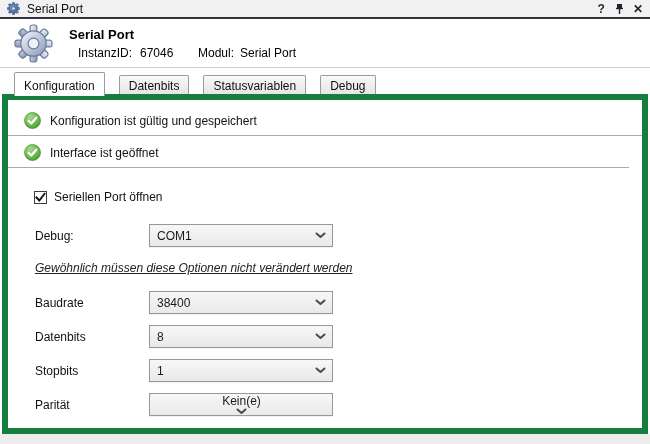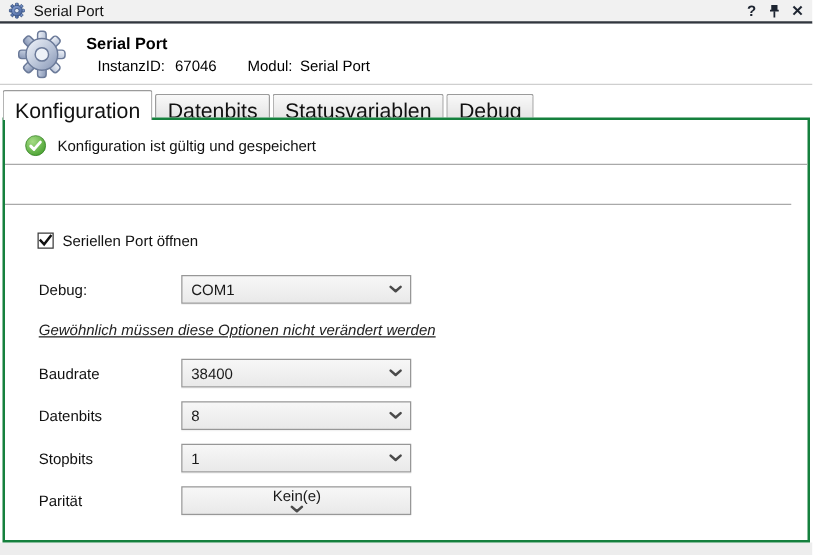--- a/index.html
+++ b/index.html
@@ -30,43 +30,44 @@
   .hdr-instanz-value{left:140px;}
   .hdr-modul-label{left:198px;}
   .hdr-modul-value{left:240px;}
   
   .tabstrip{
     position:absolute;top:68px;left:0;right:0;height:27px;
     display:flex;align-items:flex-end;padding-left:2px;box-sizing:border-box;
   }
   .tab{
     box-sizing:border-box;height:20px;padding:3px 9px 0 9px;margin-right:2px;
-    font-size:17px;color:#111;white-space:nowrap;
+    font-size:12px;color:#111;white-space:nowrap;
     background:linear-gradient(#f9f9f9,#e4e4e4);
     border:1px solid #9b9b9b;border-bottom:none;border-radius:2px 2px 0 0;
     cursor:default;
+    margin-left:12px;
   }
   .tab.active{
     height:24px;padding-top:6px;margin-bottom:-1px;background:#ffffff;
     position:relative;z-index:3;
   }
   
   .panel{
     position:absolute;top:94px;left:2px;right:2px;bottom:10px;box-sizing:border-box;
-    background:#ffffff;border:2px solid #15803d;z-index:1;
+    background:#ffffff;border:6px solid #15803d;z-index:1;
   }
   .bottom-gutter{position:absolute;left:0;right:0;top:434px;bottom:0;background:#ededed;}
   .status{position:absolute;left:16px;display:flex;align-items:center;gap:9px;}
   .status .msg{font-size:12px;color:#111;}
   .status1{top:12px;} .status2{top:44px;}
   .sep{position:absolute;left:0;height:1px;background:#a9a9a9;}
   .sep1{top:35px;width:100%;}
   .sep2{top:67px;width:calc(100% - 13px);}
   
-  .chkrow{position:absolute;left:26px;top:90px;display:flex;gap:7px;cursor:default;}
+  .chkrow{position:absolute;left:26px;top:90px;display:flex;align-items:center;gap:7px;cursor:default;}
   .chkbox{
     width:13px;height:13px;box-sizing:border-box;border:1px solid #3c3c3c;background:#fff;
     display:flex;align-items:center;justify-content:center;
   }
   .chklabel{font-size:12px;color:#111;}
   .flabel{position:absolute;left:27px;font-size:12px;color:#111;}
   .note{
     position:absolute;left:27px;top:161px;font-size:12px;font-style:italic;color:#222;text-decoration:underline;
   }
   .select{
@@ -163,20 +164,29 @@
     <span style="display:flex">
       <svg width="17" height="17" viewBox="0 0 17 17">
         <circle cx="8.5" cy="8.5" r="8" fill="url(#okGrad)" stroke="#2f7d1d" stroke-width="0.6"></circle>
         <path d="M4.6 8.9 l2.6 2.6 l5.1 -5.8" fill="none" stroke="#ffffff" stroke-width="2.3" stroke-linecap="round" stroke-linejoin="round"></path>
       </svg>
     </span>
     <span class="msg">Konfiguration ist gültig und gespeichert</span>
   </div>
   <div class="sep sep1"></div>
 
+  <div class="status status2">
+    <span style="display:flex">
+      <svg width="17" height="17" viewBox="0 0 17 17">
+        <circle cx="8.5" cy="8.5" r="8" fill="url(#okGrad)" stroke="#2f7d1d" stroke-width="0.6"></circle>
+        <path d="M4.6 8.9 l2.6 2.6 l5.1 -5.8" fill="none" stroke="#ffffff" stroke-width="2.3" stroke-linecap="round" stroke-linejoin="round"></path>
+      </svg>
+    </span>
+    <span class="msg">Interface ist geöffnet</span>
+  </div>
   <div class="sep sep2"></div>
 
   <div class="chkrow">
     <span class="chkbox">
       <svg width="11" height="11" viewBox="0 0 11 11">
         <path d="M1.5 5.5 L4.3 8.5 L9.5 1.8" fill="none" stroke="#111" stroke-width="2" stroke-linecap="square"></path>
       </svg>
     </span>
     <span class="chklabel">Seriellen Port öffnen</span>
   </div>

